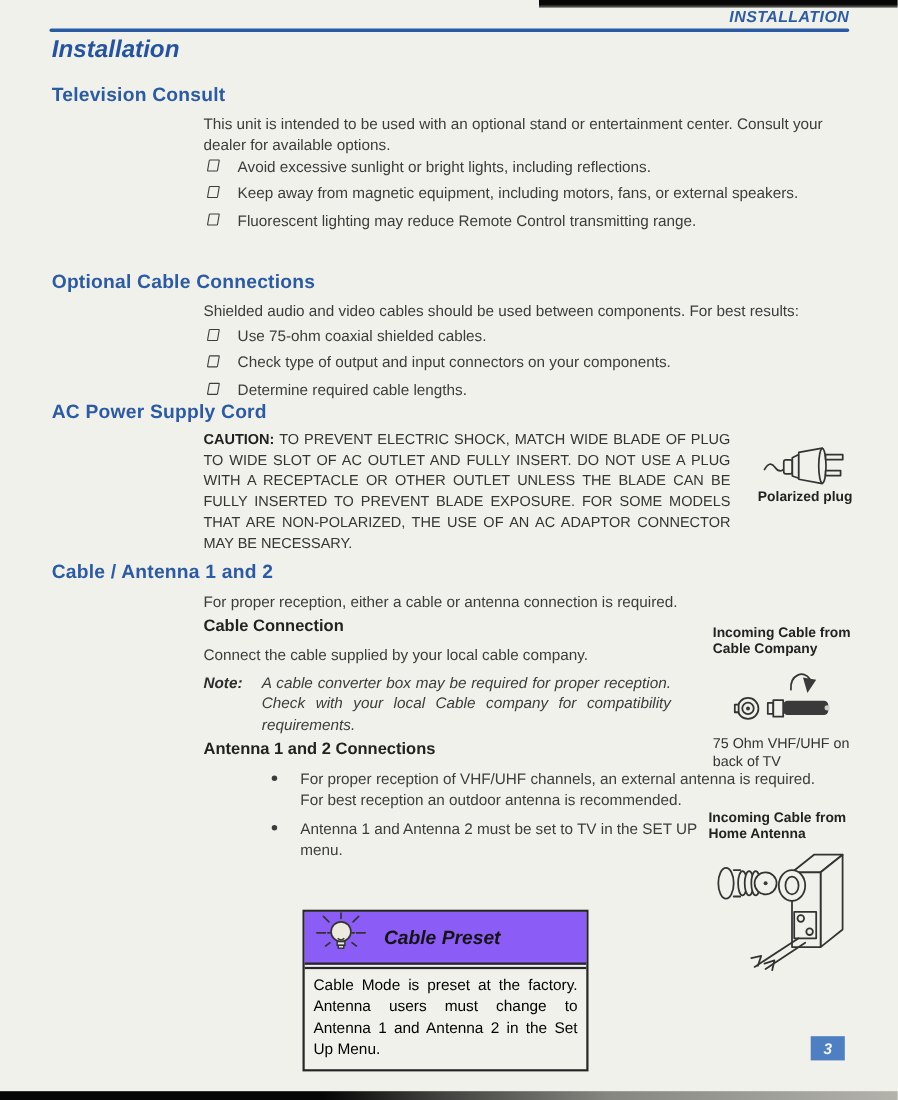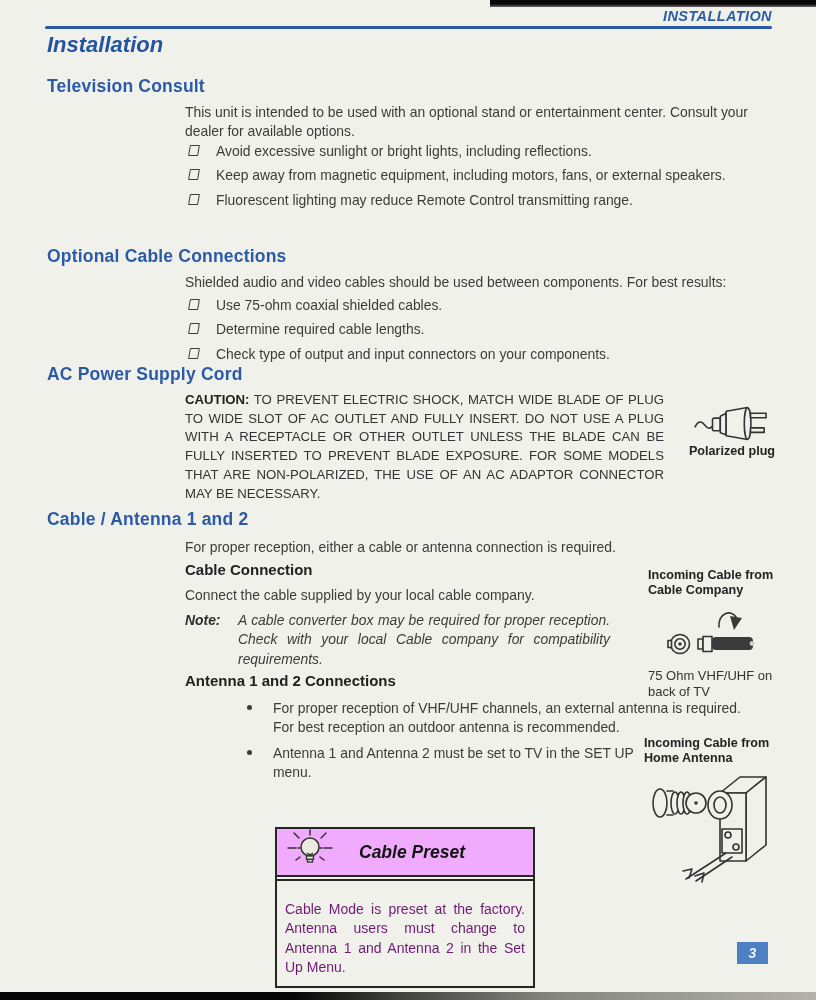--- a/index.html
+++ b/index.html
@@ -42,25 +42,25 @@
   .note-row{display:flex;font-style:italic;}
   .note-label{font-weight:bold;width:53px;flex:0 0 auto;color:#2e2e2e;}
   .note-text{flex:1;text-align:justify;}
   
   .fig{display:flex;flex-direction:column;align-items:center;}
   .fig-cap-b{font-weight:bold;font-size:12.6px;line-height:1.22;color:#232323;}
   .fig-cap-r{font-size:13px;line-height:1.22;color:#333;}
   .fig svg{display:block;}
   
   .preset{left:275px;top:827px;width:256px;border:2px solid #262626;background:#f0f1ea;}
-  .preset-band{height:46px;background:#f0abfc;border-bottom:2px solid #262626;
-    display:flex;align-items:center;padding:0 10px;gap:26px;}
+  .preset-band{height:46px;background:#8b5cf6;border-bottom:2px solid #262626;
+    display:flex;align-items:center;padding:0 10px;gap:16px;}
   .preset-title{font-weight:bold;font-style:italic;font-size:17.5px;color:#141414;}
-  .preset-body{border-top:2px solid #262626;margin-top:2px;padding:19px 8px 9px;
-    font-size:14px;line-height:1.38;text-align:justify;color:#701a75;}
+  .preset-body{border-top:2px solid #262626;margin-top:2px;padding:5px 8px 9px;
+    font-size:14px;line-height:1.38;text-align:justify;color:#000000;}
   
   .page-badge{left:737px;top:942px;width:31px;height:22px;background:#4d7fc2;
     color:#f2f3ee;font-weight:bold;font-style:italic;font-size:14px;
     display:flex;align-items:center;justify-content:center;}
   svg .ln{stroke:#333;fill:none;stroke-width:1.6;stroke-linecap:round;stroke-linejoin:round;}
   svg .fl{stroke:#333;fill:#f0f1ea;stroke-width:1.6;stroke-linejoin:round;}
   svg .dk{fill:#3a3a3a;stroke:none;}
 </style>
 </head>
 <body>
@@ -91,25 +91,25 @@
 
 <div class="abs h2blue" style="left:47px;top:246px">Optional Cable Connections</div>
 <div class="abs body-txt" style="left:185px;top:273px;width:590px">Shielded audio and video cables should be used between components. For best results:</div>
 <div class="abs sq-list body-txt" style="left:189px;top:296px;width:588px">
   <div class="sq-item">
     <span class="sq-box"></span>
     <span>Use 75-ohm coaxial shielded cables.</span>
   </div>
   <div class="sq-item">
     <span class="sq-box"></span>
+    <span>Check type of output and input connectors on your components.</span>
+  </div>
+  <div class="sq-item">
+    <span class="sq-box"></span>
     <span>Determine required cable lengths.</span>
-  </div>
-  <div class="sq-item">
-    <span class="sq-box"></span>
-    <span>Check type of output and input connectors on your components.</span>
   </div>
 </div>
 
 <div class="abs h2blue" style="left:47px;top:364px">AC Power Supply Cord</div>
 <div class="abs caution just" style="left:185px;top:391px;width:479px">
   <b>CAUTION:</b>
   <span>TO PREVENT ELECTRIC SHOCK, MATCH WIDE BLADE OF PLUG TO WIDE SLOT OF AC OUTLET AND FULLY INSERT.  DO NOT USE  A PLUG WITH A RECEPTACLE OR OTHER OUTLET UNLESS THE BLADE CAN BE FULLY INSERTED TO PREVENT BLADE EXPOSURE.  FOR SOME MODELS THAT ARE NON-POLARIZED, THE USE OF AN AC ADAPTOR CONNECTOR MAY BE NECESSARY.</span>
 </div>
 <div class="abs fig" style="left:686px;top:404px;width:92px">
   <span>

